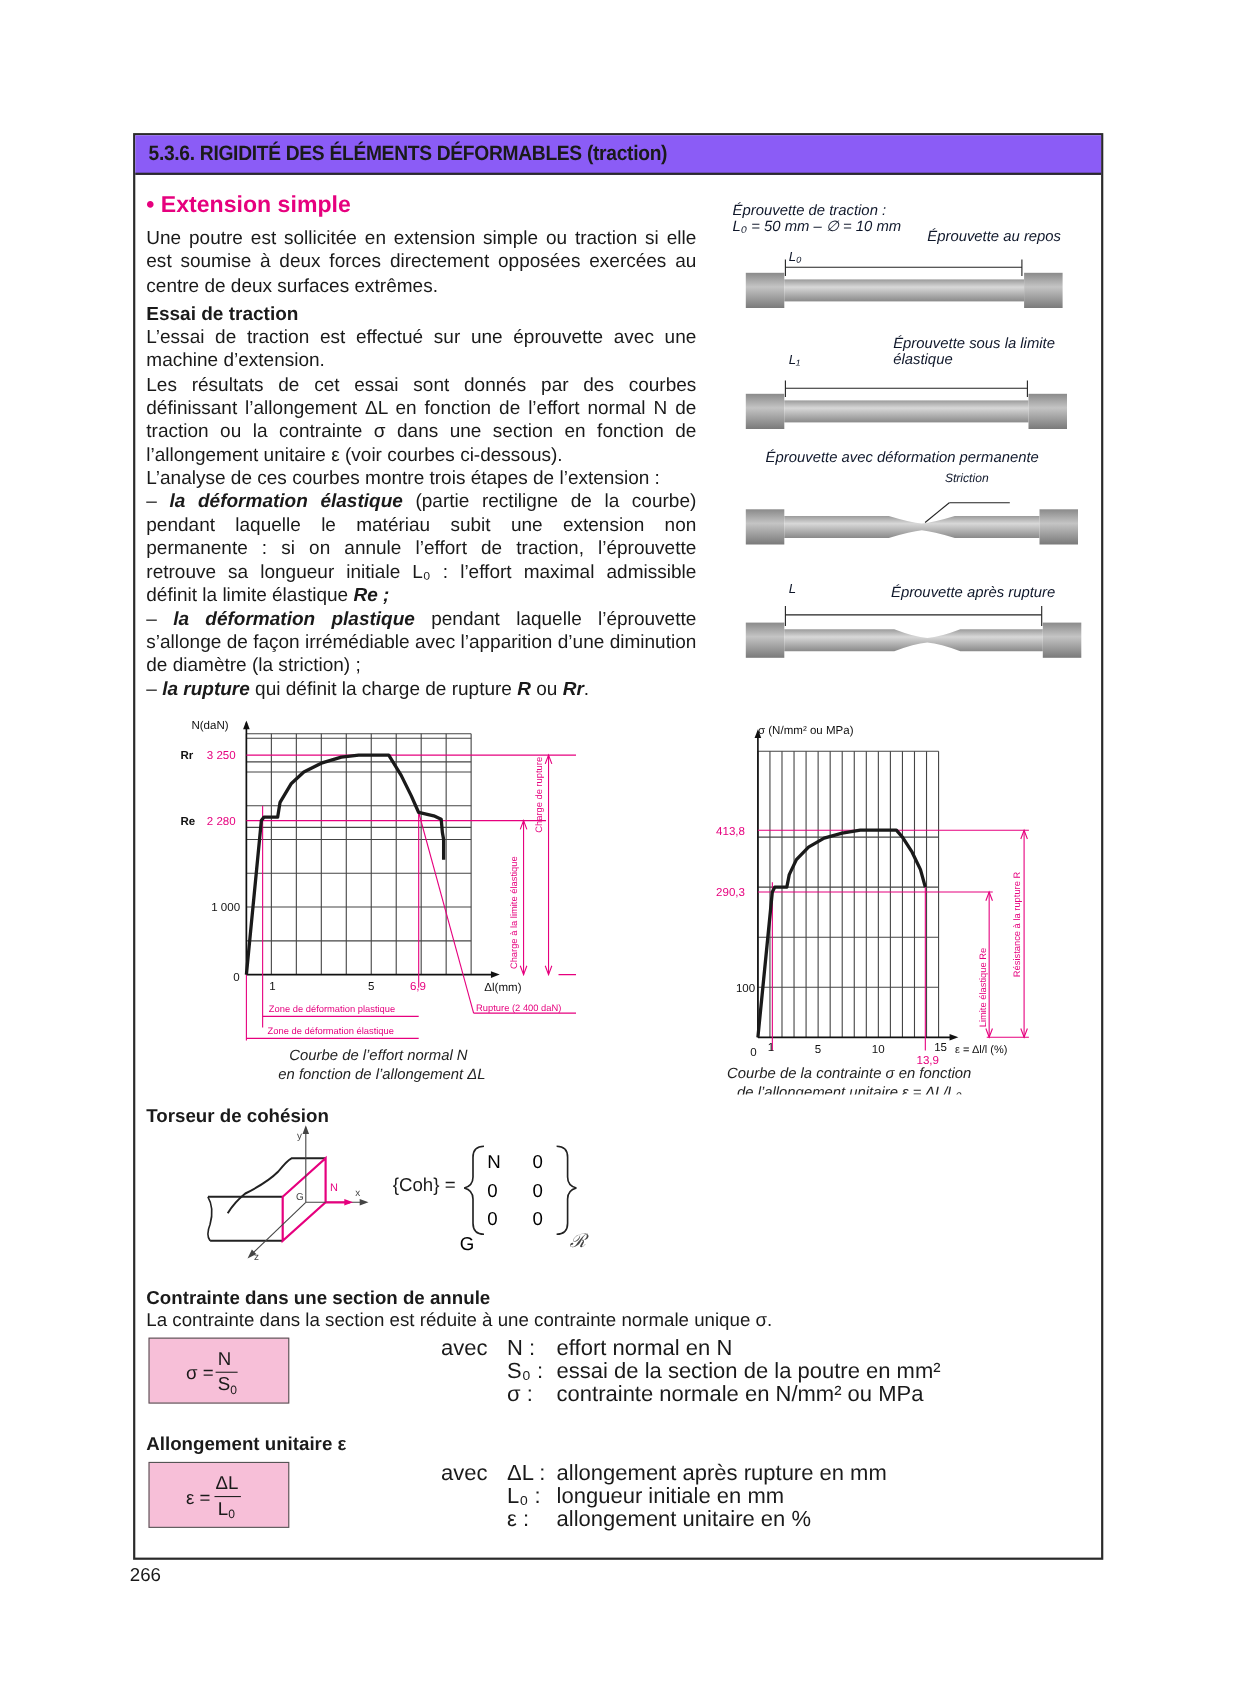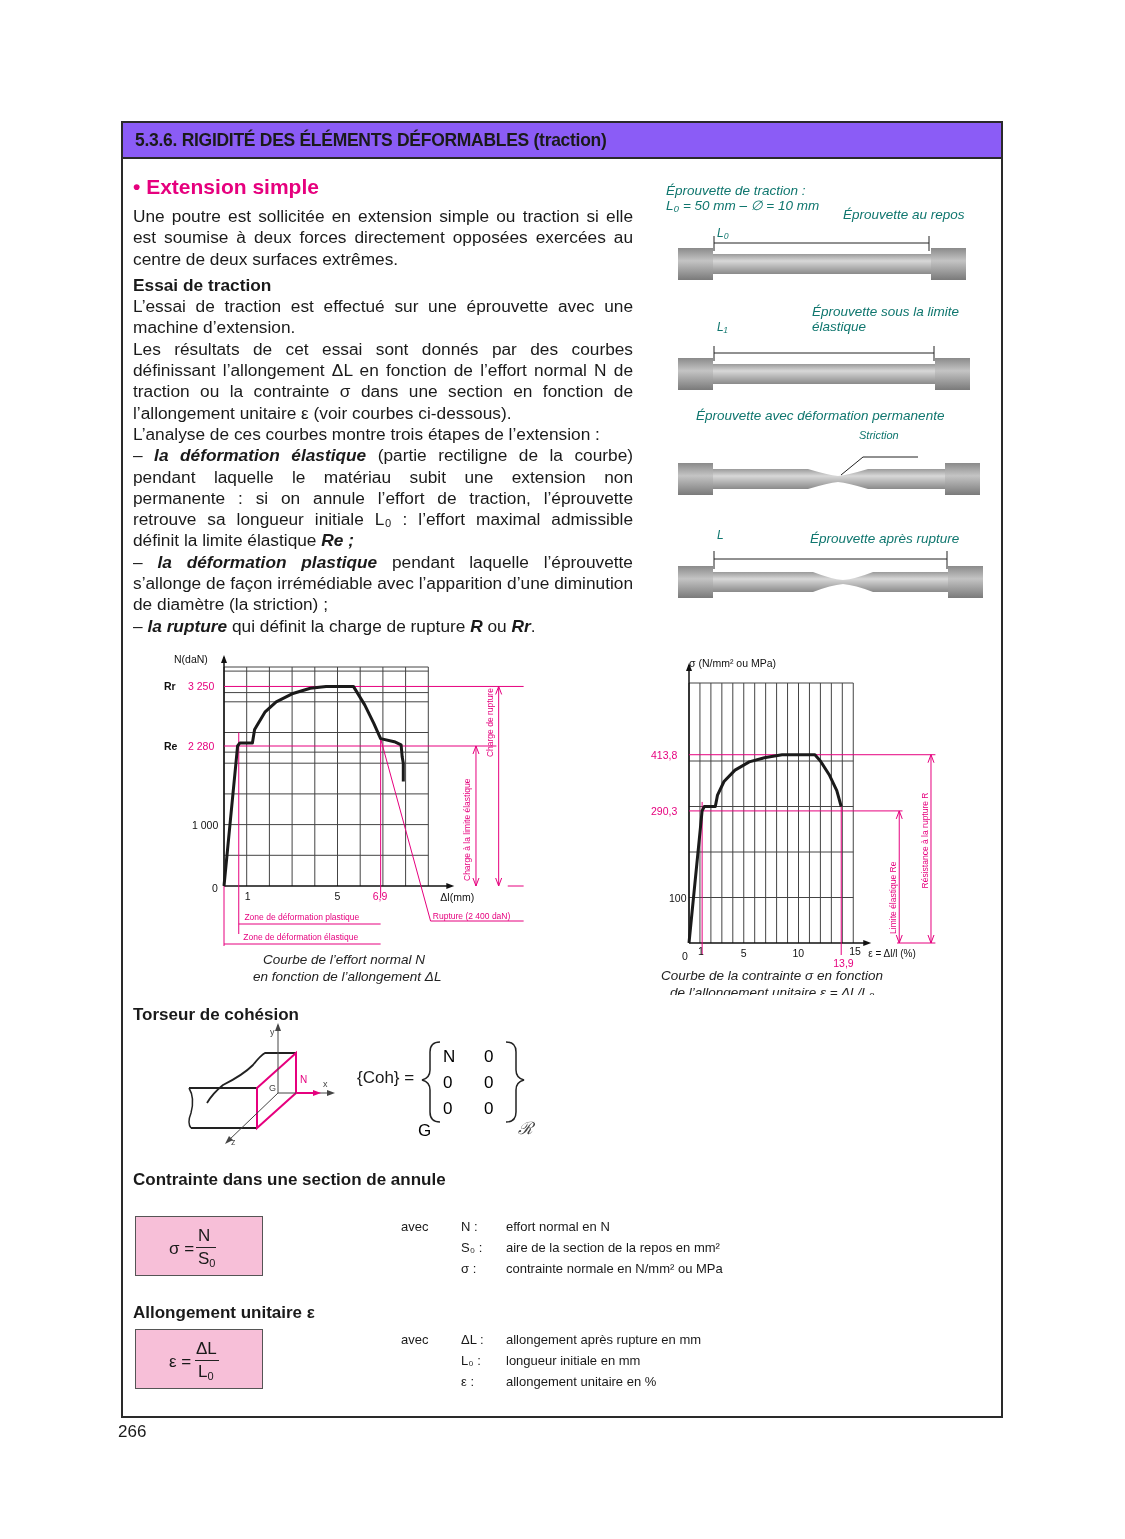--- a/index.html
+++ b/index.html
@@ -6,24 +6,24 @@
   body{width:1125px;height:1539px;position:relative;font-family:"Liberation Sans",sans-serif;color:#1a1a1a;overflow:hidden;}
   .frame{position:absolute;left:121px;top:121px;width:882px;height:1297px;border:2px solid #2a2a2a;box-sizing:border-box;}
   .header{position:absolute;left:0;top:0;right:0;height:36px;background:#8b5cf6;border-bottom:2px solid #2a2a2a;box-sizing:border-box;}
   .header .t{position:absolute;left:12px;top:6px;font-size:19px;font-weight:bold;letter-spacing:-0.3px;transform:scaleX(0.92);transform-origin:left;}
   .abs{position:absolute;}
   .h2{font-size:21px;font-weight:bold;color:#e6007e;}
   .body{font-size:17.3px;line-height:21.3px;text-align:justify;}
   .body p{margin:0;}
   .bold{font-weight:bold;}
   .bi{font-weight:bold;font-style:italic;}
-  .cap{font-size:13.5px;font-style:italic;color:#0f766e;}
+  .cap{font-size:13.5px;font-style:italic;color:#0f172a;}
   .formula{position:absolute;width:128px;height:60px;background:#f7bfd8;border:1.5px solid #555;box-sizing:border-box;}
   .sub{font-size:11px;vertical-align:-3px;}
-  .defs{position:absolute;font-size:13px;line-height:21px;}
+  .defs{position:absolute;font-size:20px;line-height:21px;}
   .defs .row{display:flex;}
   .defs .k{width:60px;}
   .defs .sym{width:45px;}
   svg text{font-family:"Liberation Sans",sans-serif;}
   .pagenum{position:absolute;left:118px;top:1422px;font-size:17px;}
 </style>
 </head>
 <body>
 
 <div class="frame">
@@ -252,36 +252,37 @@
     <text x="66" y="24" font-size="17">0</text>
     <text x="25" y="50" font-size="17">0</text>
     <text x="66" y="50" font-size="17">0</text>
     <text x="25" y="76" font-size="17">0</text>
     <text x="66" y="76" font-size="17">0</text>
     <text x="0" y="98" font-size="17">G</text>
     <text x="100" y="96" font-size="17" font-style="italic" fill="#444" font-family="Liberation Serif, serif">ℛ</text>
   </svg>
 
   <div class="abs bold" style="left:10px;top:1047px;font-size:17px;">Contrainte dans une section de annule</div>
+  <div class="abs" style="left:10px;top:1067px;font-size:17px;">La contrainte dans la section est réduite à une contrainte normale unique σ.</div>
   <div class="formula" style="left:12px;top:1093px;">
     <span class="abs" style="left:33px;top:22px;font-size:17px;">σ =</span>
     <span class="abs" style="left:62px;top:9px;font-size:17px;">N</span>
     <span class="abs" style="left:60px;top:30px;width:20px;border-top:1.3px solid #222;"></span>
     <span class="abs" style="left:62px;top:32px;font-size:17px;"><span>S</span><span class="sub">0</span></span>
   </div>
   <div class="defs" style="left:278px;top:1093px;">
     <div class="row">
         <span class="k">avec</span>
         <span class="sym">N :</span>
         <span>effort normal en N</span>
       </div>
     <div class="row">
         <span class="k"></span>
         <span class="sym">S₀ :</span>
-        <span>aire de la section de la repos en mm²</span>
+        <span>essai de la section de la poutre en mm²</span>
       </div>
     <div class="row">
         <span class="k"></span>
         <span class="sym">σ :</span>
         <span>contrainte normale en N/mm² ou MPa</span>
       </div>
   </div>
 
   <div class="abs bold" style="left:10px;top:1180px;font-size:17px;">Allongement unitaire ε</div>
   <div class="formula" style="left:12px;top:1206px;">

